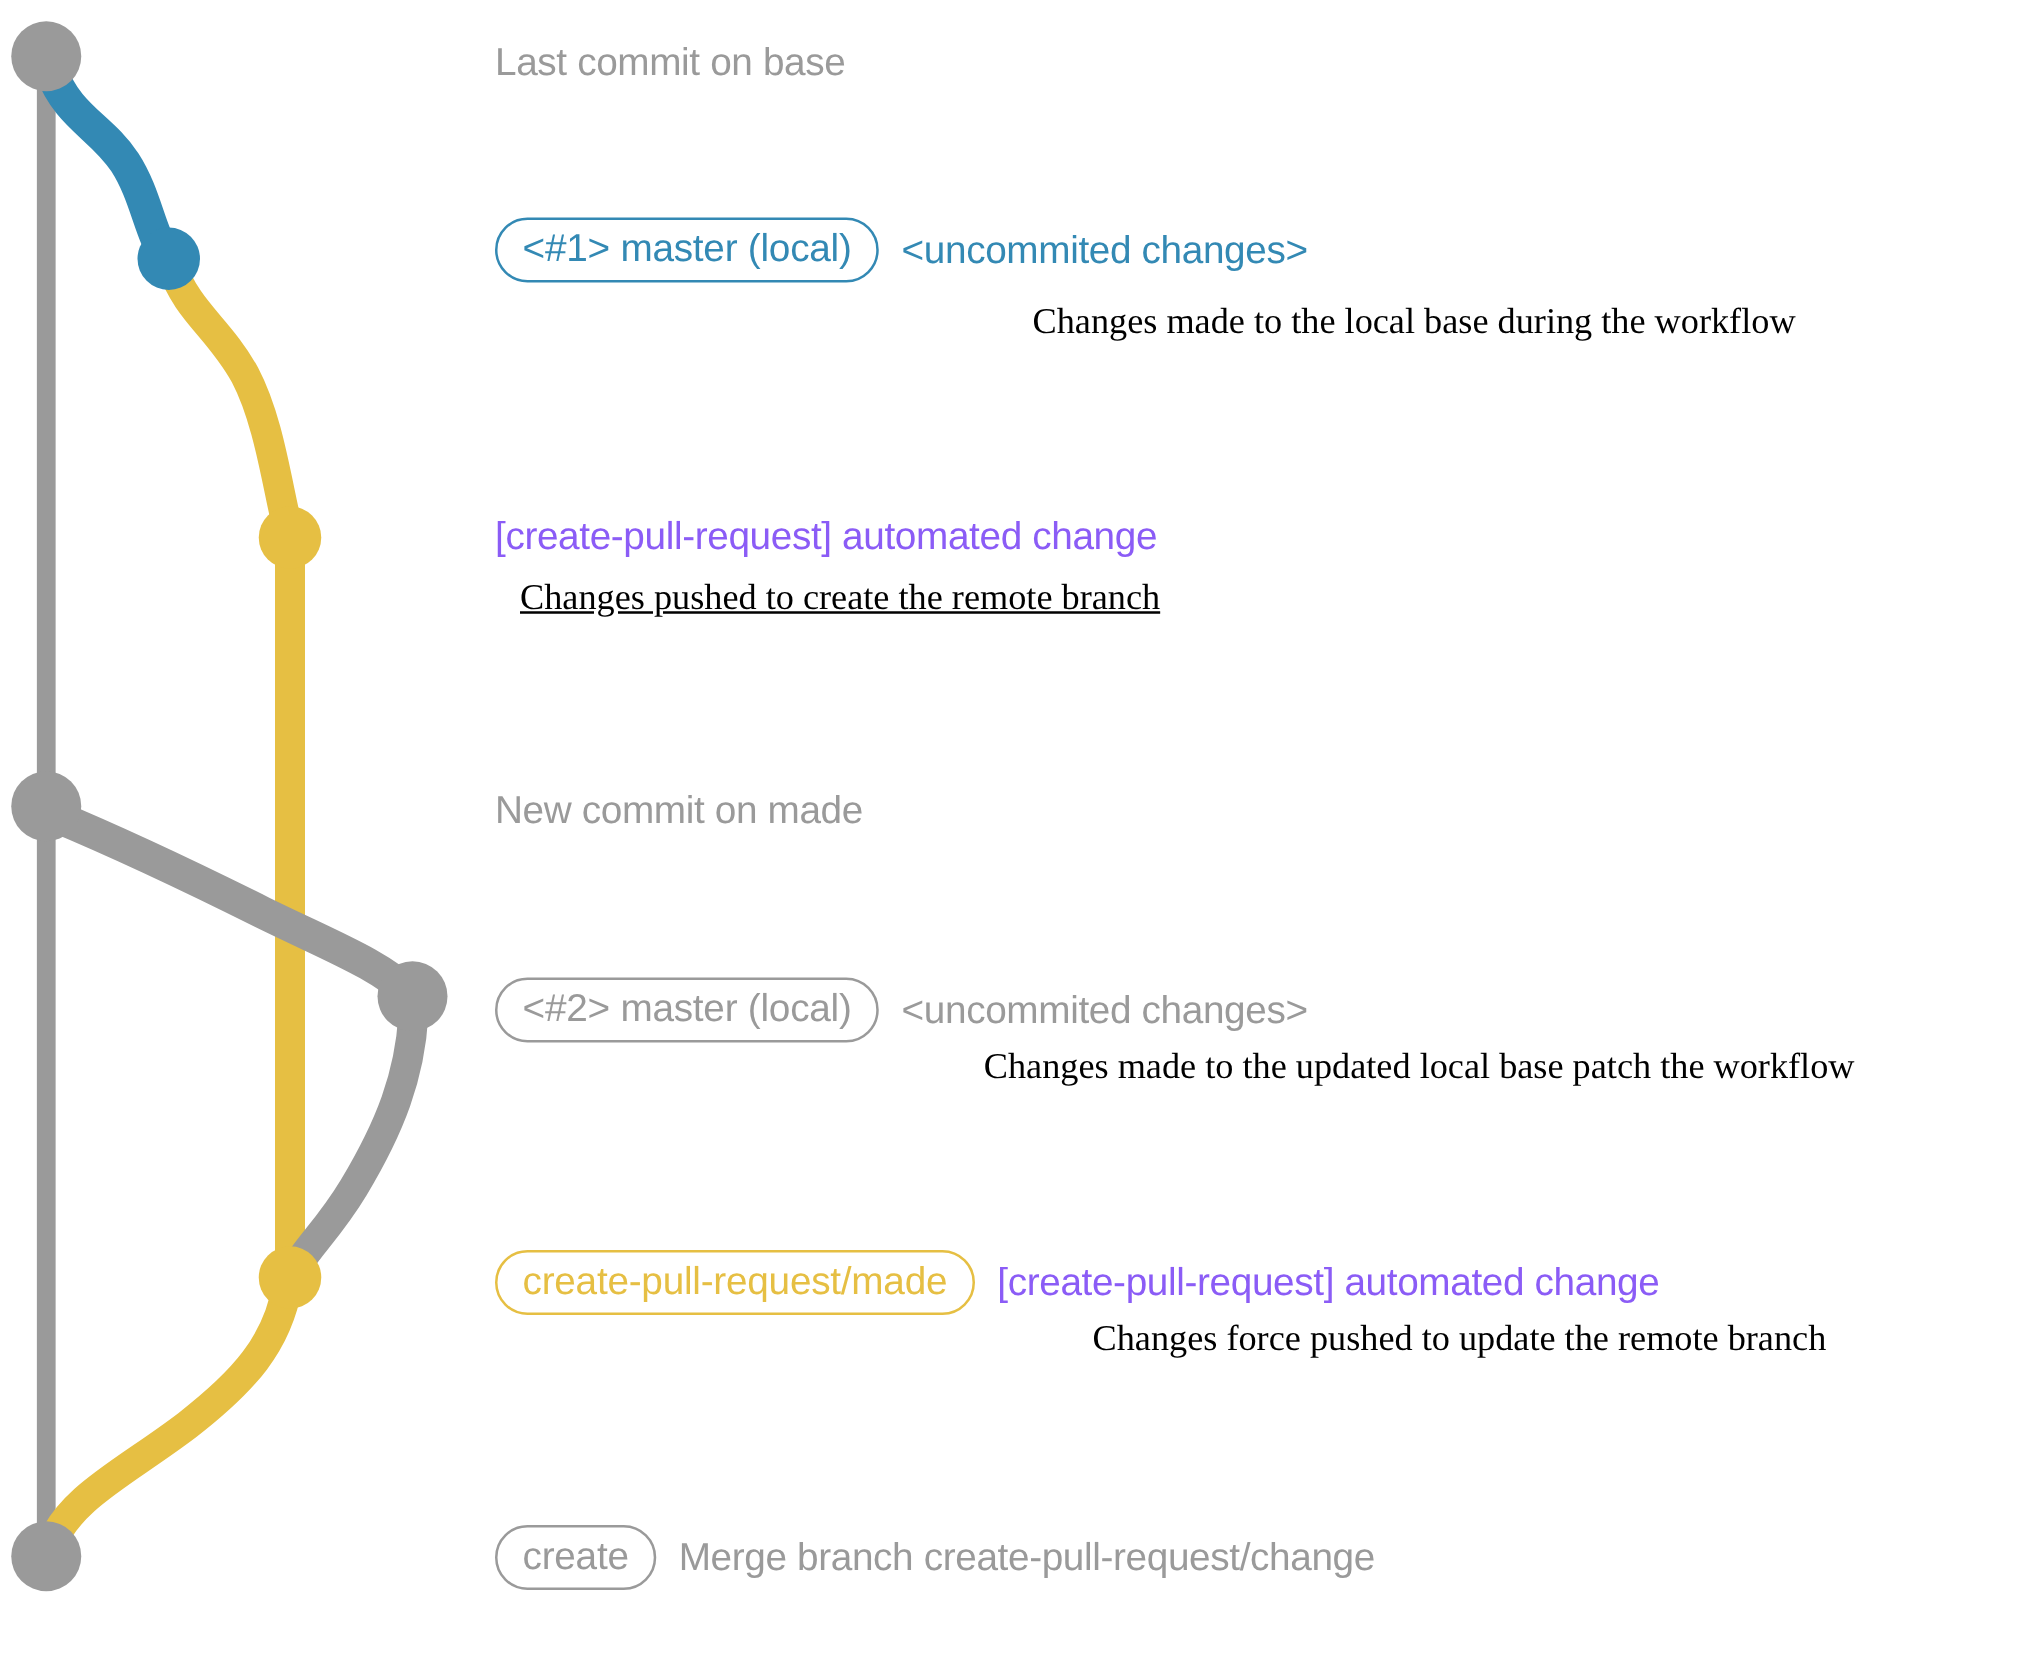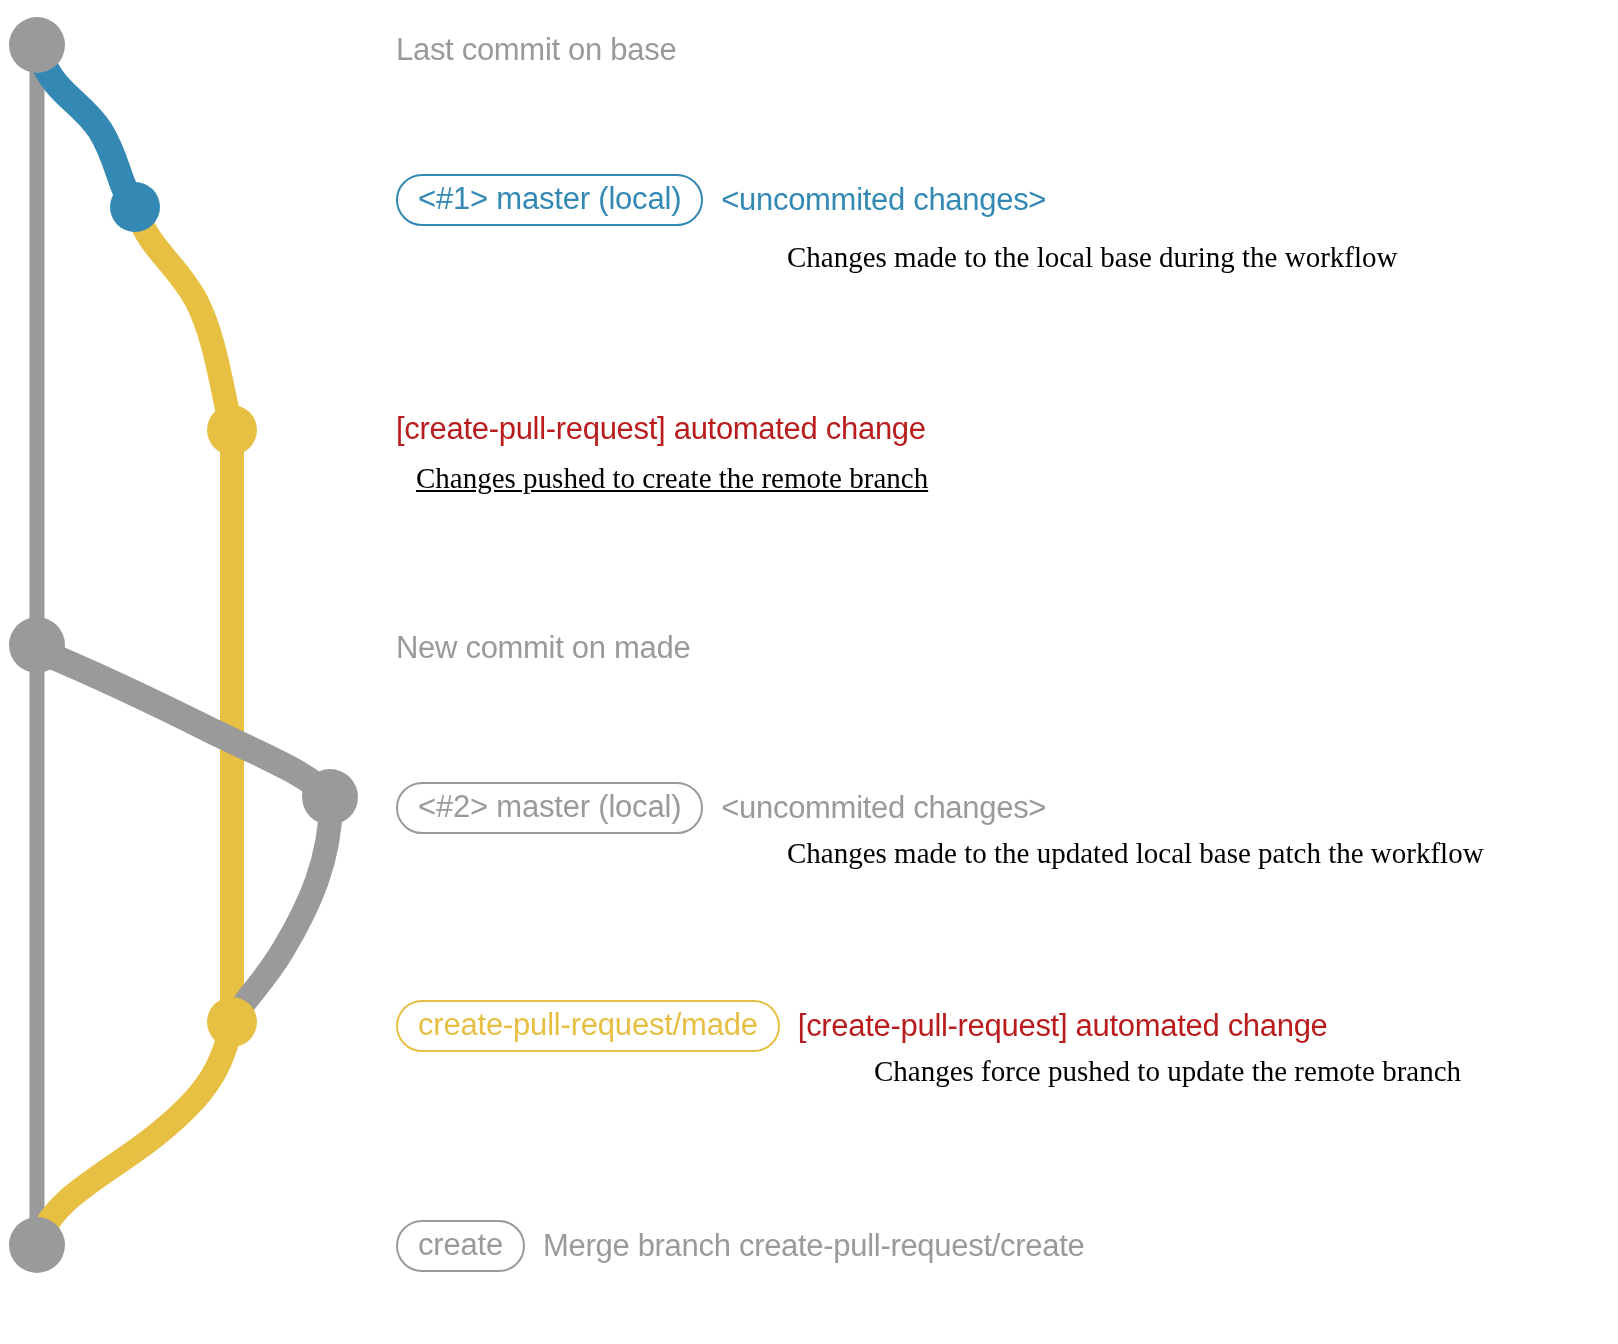--- a/index.html
+++ b/index.html
@@ -60,21 +60,21 @@
     border-color: #9a9a9a;
     color: #9a9a9a;
   }
   .subject {
     font-size: 31px;
     letter-spacing: -0.3px;
     color: #9a9a9a;
     white-space: nowrap;
   }
   .subject.blue { color: #3389b4; }
-  .subject.yellow { color: #b91c1c; }
+  .subject.yellow { color: #8b5cf6; }
   .subject.gray { color: #9a9a9a; }
   .subject.pad-left { margin-left: 18px; }
   .desc {
     position: absolute;
     font-family: "Liberation Serif", serif;
     font-size: 29px;
     color: #000000;
     white-space: nowrap;
   }
 </style>
@@ -112,21 +112,21 @@
       <span class="subject gray">Last commit on base</span>
     </div>
   </div>
 
   <div class="anno-row" style="left:396px; top:174px;">
     <div class="row-head">
       <span class="badge blue">&lt;#1&gt; master (local)</span>
       <span class="subject blue pad-left">&lt;uncommited changes&gt;</span>
     </div>
   </div>
-  <div class="desc" style="left:787px; top:241px;">Changes made to the local base during the workflow</div>
+  <div class="desc" style="left:826px; top:241px;">Changes made to the local base during the workflow</div>
 
   <div class="anno-row" style="left:396px; top:411px;">
     <div class="row-head">
       <span class="subject yellow">[create-pull-request] automated change</span>
     </div>
   </div>
   <div class="desc" style="left:416px; top:462px;text-decoration:underline;">Changes pushed to create the remote branch</div>
 
   <div class="anno-row" style="left:396px; top:630px;">
     <div class="row-head">
@@ -146,17 +146,17 @@
     <div class="row-head">
       <span class="badge yellow">create-pull-request/made</span>
       <span class="subject yellow pad-left">[create-pull-request] automated change</span>
     </div>
   </div>
   <div class="desc" style="left:874px; top:1055px;">Changes force pushed to update the remote branch</div>
 
   <div class="anno-row" style="left:396px; top:1220px;">
     <div class="row-head">
       <span class="badge gray">create</span>
-      <span class="subject gray pad-left">Merge branch create-pull-request/create</span>
+      <span class="subject gray pad-left">Merge branch create-pull-request/change</span>
     </div>
   </div>
 
 </div>
 
 </body></html>

